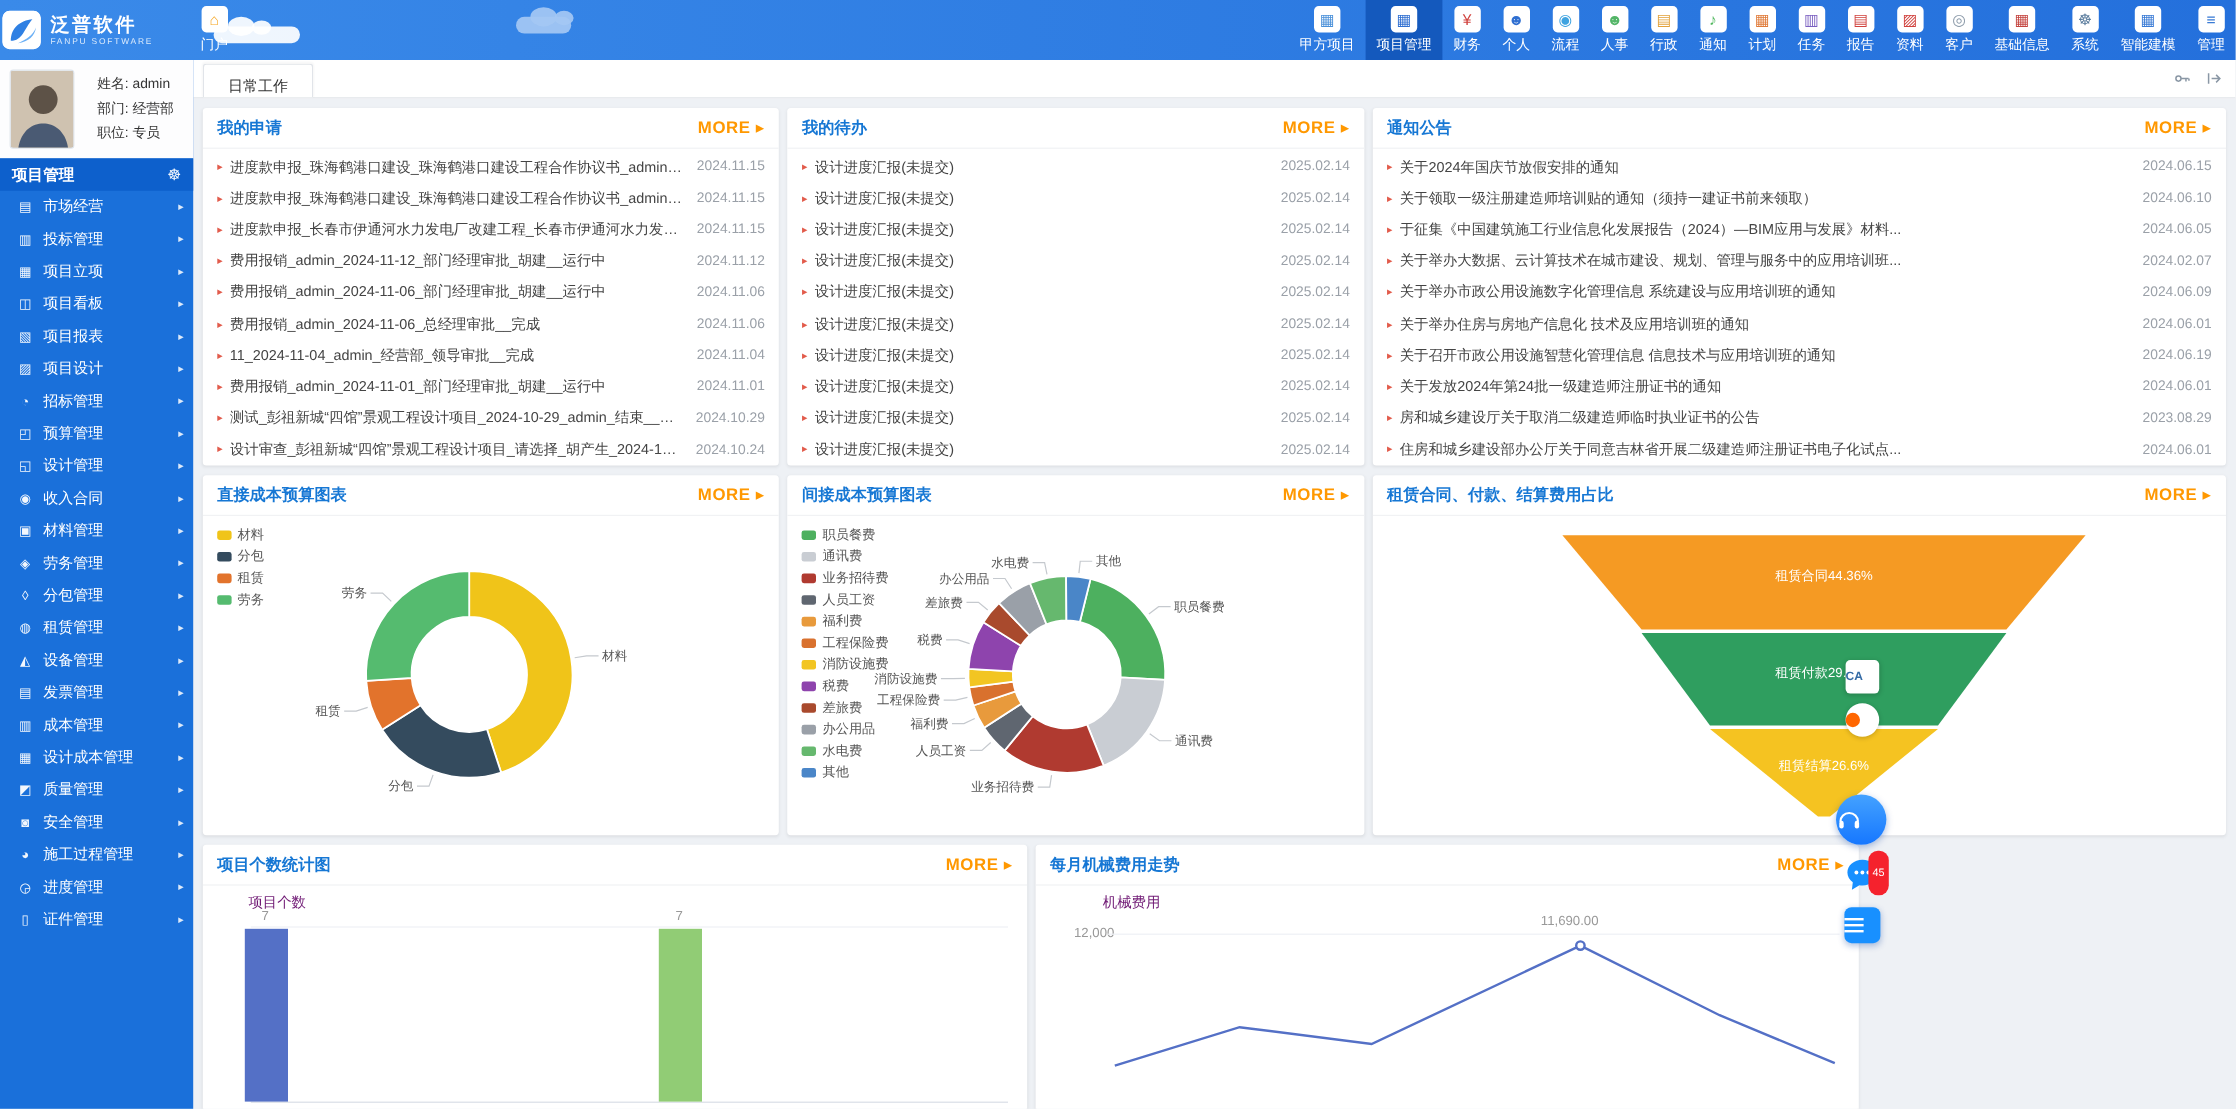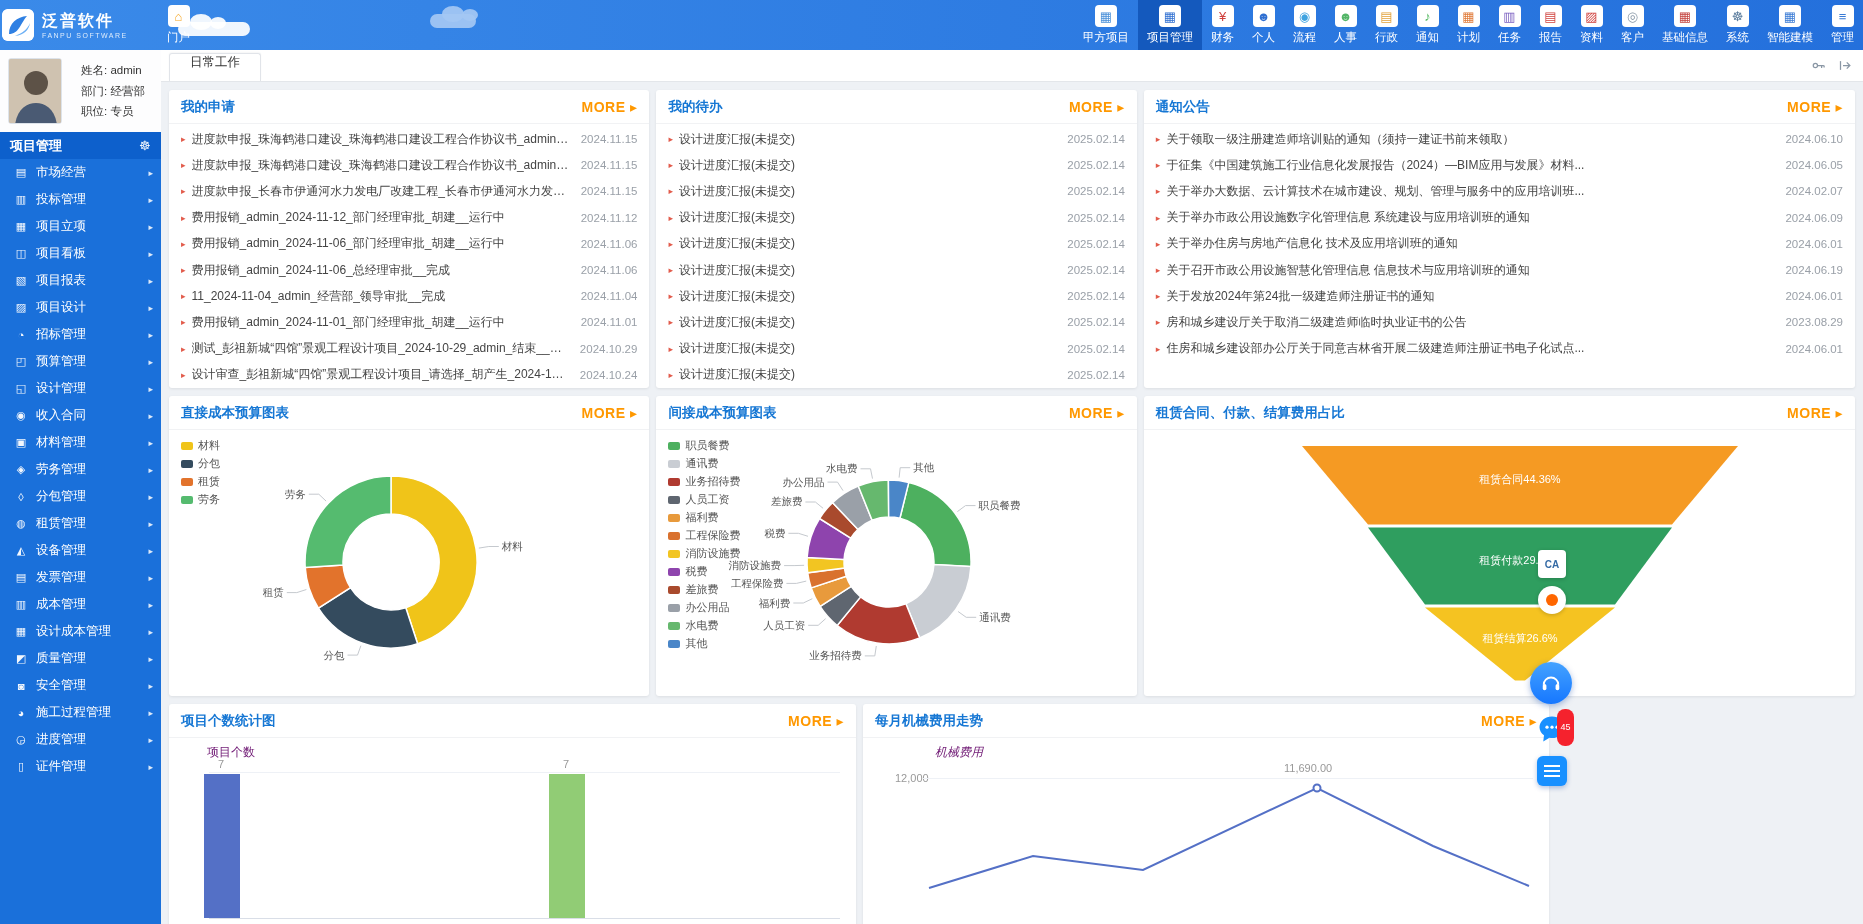--- a/index.html
+++ b/index.html
@@ -29,21 +29,21 @@
 .section{height:27px;background:#0d60cc;color:#fff;display:flex;align-items:center;padding:0 10px;font-size:13px;font-weight:bold}
 .gear{margin-left:auto;font-size:13px;cursor:pointer;opacity:.95}
 .gear::before{content:"☸"}
 .menu-item{height:27px;display:flex;align-items:center;gap:8px;padding:0 8px 0 14px;color:#fff;font-size:12.5px;cursor:pointer}
 .mi-ico{font-size:11px;width:14px;text-align:center;opacity:.95}
 .mi-arrow{margin-left:auto;font-size:9px;opacity:.85}
 .mi-arrow::before{content:"▸"}
 
 .main{position:absolute;left:161px;top:50px;right:0;bottom:0;overflow:hidden;background:#eef1f5}
 .tabbar{height:32px;background:#fff;border-bottom:1px solid #e3e6ea;display:flex;align-items:flex-end;padding-left:8px;position:relative}
-.tab{height:28px;padding:0 20px;background:#fff;border:1px solid #e1e4e9;border-bottom:none;display:flex;align-items:flex-start;font-size:12.5px;color:#333;border-radius:3px 3px 0 0;cursor:pointer;box-shadow:0 -1px 2px rgba(0,0,0,.04)}
+.tab{height:28px;padding:0 20px;background:#fff;border:1px solid #e1e4e9;border-bottom:none;display:flex;align-items:flex-end;font-size:12.5px;color:#333;border-radius:3px 3px 0 0;cursor:pointer;box-shadow:0 -1px 2px rgba(0,0,0,.04)}
 .tab-icons{position:absolute;right:10px;top:0;bottom:0;display:flex;align-items:center;gap:12px}
 .tab-icons svg{cursor:pointer}
 .content{position:absolute;top:32px;left:0;right:0;bottom:0;padding:8px;display:flex;flex-direction:column;gap:8px}
 .row{display:flex;gap:7px;flex-shrink:0}
 .row1{height:298px}.row2{height:300px}.row3{height:240px}
 .w460{width:508px}.w753{width:752px}.w687{width:687px}.w686{width:686px}
 .card{background:#fff;border-radius:3px;box-shadow:0 1px 3px rgba(0,0,0,.08);display:flex;flex-direction:column;overflow:hidden}
 .card-h{height:34px;min-height:34px;display:flex;align-items:center;justify-content:space-between;padding:0 12px;border-bottom:1px solid #f1f2f4}
 .card-title{color:#1677d4;font-size:13.5px;font-weight:bold;white-space:nowrap}
 .more{color:#ff9800;font-size:14px;font-weight:bold;letter-spacing:.5px;cursor:pointer;white-space:nowrap}
@@ -62,21 +62,21 @@
 .lg i{width:12px;height:8px;border-radius:2px;display:inline-block}
 svg.chart{position:absolute;inset:0}
 .callout{font-size:10.5px;fill:#555}
 .funnel-label{font-size:11px;fill:#fff}
 .ax-name{position:absolute;font-size:12px;color:#701a75}
 .tick,.bar-label,.pt-label{position:absolute;font-size:11px;color:#999}
 .gridline{position:absolute;height:1px;background:#eef1f6}
 .axisline{position:absolute;height:1px;background:#d9dee7}
 .vbar{position:absolute;width:36px}
 
-.fw{position:absolute;z-index:60;display:flex;align-items:center;justify-content:center;cursor:pointer}
+.fw{position:absolute;z-index:60;display:flex;align-items:center;cursor:pointer}
 .fw-ca{left:1538px;top:550px;width:28px;height:28px;background:#fff;border-radius:4px;box-shadow:0 1px 4px rgba(0,0,0,.2);font-size:10px;font-weight:bold;color:#356ba5}
 .fw-qq{left:1538px;top:586px;width:28px;height:28px;background:#fff;border-radius:50%;box-shadow:0 1px 4px rgba(0,0,0,.2)}
 .fw-qq i{width:12px;height:12px;border-radius:50%;background:#f60;display:block}
 .fw-service{left:1530px;top:662px;width:42px;height:42px;border-radius:50%;background:linear-gradient(180deg,#44a2ff,#1677ff);box-shadow:0 2px 6px rgba(0,60,160,.35)}
 .fw-msg{left:1537px;top:714px;width:30px;height:30px}
 .badge{position:absolute;top:-5px;right:-7px;background:#f5222d;color:#fff;font-size:9px;line-height:13px;min-width:17px;text-align:center;border-radius:8px;padding:12px 3px}
 .fw-chat2{left:1537px;top:756px;width:30px;height:30px;background:#1890ff;border-radius:6px;box-shadow:0 2px 5px rgba(0,60,160,.3)}
 .fw-chat2 b{width:16px;height:2px;background:#fff;display:block;box-shadow:0 5px 0 #fff,0 -5px 0 #fff}
 </style>
 </head>
@@ -443,20 +443,25 @@
               <span class="pdate">2025.02.14</span>
             </li>
           </ul>
       </div>
       <div class="card w753">
         <div class="card-h">
           <span class="card-title">通知公告</span>
           <span class="more">MORE</span>
         </div>
         <ul class="card-b plist">
+            <li>
+              <span class="bullet"></span>
+              <span class="txt">关于2024年国庆节放假安排的通知</span>
+              <span class="pdate">2024.06.15</span>
+            </li>
             <li>
               <span class="bullet"></span>
               <span class="txt">关于领取一级注册建造师培训贴的通知（须持一建证书前来领取）</span>
               <span class="pdate">2024.06.10</span>
             </li>
             <li>
               <span class="bullet"></span>
               <span class="txt">于征集《中国建筑施工行业信息化发展报告（2024）—BIM应用与发展》材料...</span>
               <span class="pdate">2024.06.05</span>
             </li>
@@ -667,21 +672,21 @@
             <div class="bar-label" style="left: 394px; top: 20px; position: absolute;">7</div>
             <div class="vbar" style="left: 380px; top: 36px; position: absolute; height: 144px; background: rgb(145, 204, 117);"></div>
           </div>
       </div>
       <div class="card w686">
         <div class="card-h">
           <span class="card-title">每月机械费用走势</span>
           <span class="more">MORE</span>
         </div>
         <div class="card-b" id="line-body">
-            <div class="ax-name" style="left: 72px; top: 6px; position: absolute; font-style: italic;">机械费用</div>
+            <div class="ax-name" style="left: 56px; top: 6px; position: absolute;">机械费用</div>
             <div class="tick" style="left: 32px; top: 34px; position: absolute;">12,000</div>
             <div class="gridline" style="left: 60px; top: 40px; position: absolute; right: 16px;"></div>
             <div class="pt-label" style="left: 421px; top: 24px; position: absolute;">11,690.00</div>
             <svg class="chart" width="686" height="206" viewBox="0 0 686 206">
               <polyline points="66,150 170,118 280,132 454,50 570,108 666,148" fill="none" stroke="#5470c6" stroke-width="2"></polyline>
               <circle cx="454" cy="50" r="3.5" fill="#fff" stroke="#5470c6" stroke-width="2"></circle>
             </svg>
           </div>
       </div>
     </div>

